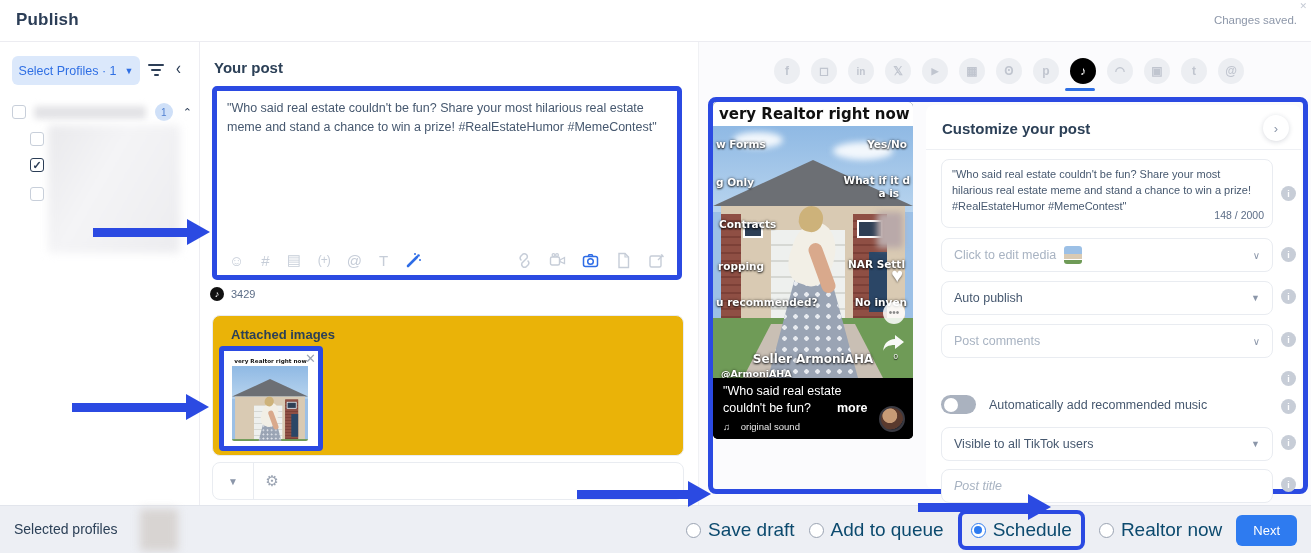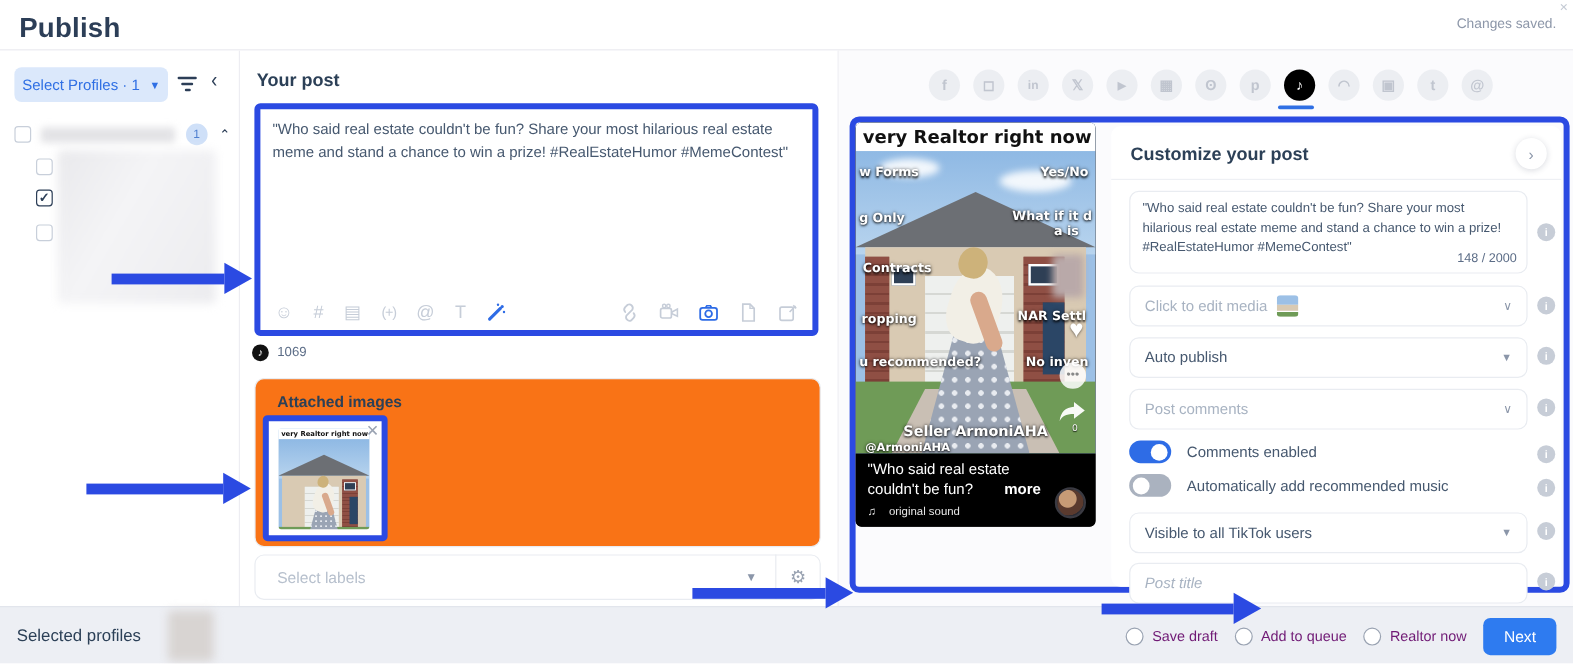--- a/index.html
+++ b/index.html
@@ -1,21 +1,21 @@
 <!DOCTYPE html>
 <html><head>
 <meta charset="utf-8">
 <style>
   * { margin:0; padding:0; box-sizing:border-box; }
   html,body { width:1311px; height:553px; font-family:"Liberation Sans", sans-serif; background:#fff; overflow:hidden; }
   #app { position:relative; width:1311px; height:553px; background:#fdfdfe; }
 
   
   .header { position:absolute; left:0; top:0; width:1311px; height:42px; background:#fff; border-bottom:1px solid #ececf1; z-index:5; }
-  .header .title { position:absolute; left:16px; top:10px; font-size:23px; font-weight:700; color:#2c3e57; letter-spacing:.2px; }
+  .header .title { position:absolute; left:16px; top:10px; font-size:17px; font-weight:700; color:#2c3e57; letter-spacing:.2px; }
   .header .status { position:absolute; right:14px; top:14px; font-size:11.5px; color:#8d97a9; }
   .header .corner-x { position:absolute; right:4px; top:1px; font-size:9px; color:#c4cad4; }
 
   
   .sidebar { position:absolute; left:0; top:42px; width:200px; height:463px; background:#fff; border-right:1px solid #ededf2; }
   .profiles-pill { position:absolute; left:12px; top:14px; width:128px; height:29px; background:#dbe8fb; border-radius:6px; display:flex; align-items:center; justify-content:center; gap:8px; color:#2f6fe4; font-size:12.5px; cursor:pointer; }
   .profiles-pill .caret { font-size:9px; }
   .filter-ic { position:absolute; left:147px; top:19px; width:18px; height:18px; color:#2c3e57; }
   .filter-ic div { background:#2c3e57; height:2px; border-radius:2px; margin:3px auto; }
   .f1{width:16px;} .f2{width:10px;} .f3{width:5px;}
@@ -40,21 +40,21 @@
   .tb-left { display:flex; gap:17px; align-items:center; }
   .tb-right { display:flex; gap:16px; align-items:center; }
   .tb-ic { color:#c6cdd8; font-size:15px; cursor:pointer; }
   .tb-ic.small { font-size:12px; letter-spacing:-1px; }
   .tb-svg { width:17px; height:17px; display:block; cursor:pointer; }
 
   .count-row { position:absolute; left:10px; top:245px; display:flex; align-items:center; gap:7px; }
   .tiktok-dot { width:14px; height:14px; border-radius:50%; background:#111; color:#fff; font-size:9px; display:flex; align-items:center; justify-content:center; }
   .count-num { font-size:11px; color:#5c6d87; }
 
-  .attached-card { position:absolute; left:12px; top:273px; width:472px; height:141px; border:1px solid #e9ecf1; border-radius:8px; background:#f97316; }
+  .attached-card { position:absolute; left:12px; top:273px; width:472px; height:141px; border:1px solid #e9ecf1; border-radius:8px; background:#eab308; }
   .attached-h { position:absolute; left:18px; top:11px; font-size:13px; font-weight:700; color:#2c4057; }
   .thumb-hl { position:absolute; left:6px; top:30px; width:104px; height:105px; border:5px solid #2b4ae2; border-radius:4px; background:#fff; }
   .thumb-close { position:absolute; right:2px; top:0px; font-size:13px; color:#9aa3b2; cursor:pointer; z-index:3; }
 
   .labels-row { position:absolute; left:12px; top:420px; width:472px; height:38px; border:1px solid #e9ecf1; border-radius:8px; background:#fff; display:flex; align-items:center; }
   .labels-ph { flex:1; padding-left:18px; font-size:13px; color:#b7c0cd; }
   .labels-caret { width:40px; text-align:center; color:#8b96a9; font-size:10px; cursor:pointer; }
   .labels-div { width:1px; height:38px; background:#e9ecf1; }
   .gear { width:36px; text-align:center; color:#9aa3b2; font-size:15px; cursor:pointer; }
 
@@ -128,21 +128,21 @@
   .toggle.on .knob { right:3px; }
   .toggle.off .knob { left:3px; }
   .trow1 { top:262px; }
   .trow2 { top:290px; }
 
   
   .footer { position:absolute; left:0; top:505px; width:1311px; height:48px; background:#edeff4; border-top:1px solid #e2e5ec; }
   .sel-label { position:absolute; left:14px; top:15px; font-size:14px; color:#2c4057; }
   .sel-avatar { position:absolute; left:140px; top:3px; width:38px; height:42px; background:#d8d4d2; filter:blur(4px); border-radius:3px; }
   .opt-group { position:absolute; right:14px; top:0; height:48px; display:flex; align-items:center; gap:14px; }
-  .radio-opt { display:flex; align-items:center; gap:7px; font-size:12px; color:#701a75; cursor:pointer; }
+  .radio-opt { display:flex; align-items:center; gap:7px; font-size:19px; color:#0c4a6e; cursor:pointer; }
   .radio { width:15px; height:15px; border-radius:50%; border:1.5px solid #9aa3b2; background:#fff; }
   .radio.sel { border:1.5px solid #2e7bf0; position:relative; }
   .radio.sel::after { content:""; position:absolute; left:2.5px; top:2.5px; width:8px; height:8px; border-radius:50%; background:#2e7bf0; }
   .sched-hl { border:4px solid #2b4ae2; border-radius:8px; padding:5px 9px; background:transparent; }
   .next-btn { background:#2e7bf0; color:#fff; font-size:13px; border:none; border-radius:6px; padding:8px 17px; cursor:pointer; }
 
   
   .arrow { position:absolute; height:9px; background:#2b4ae2; z-index:9; }
   .arrow::after { content:""; position:absolute; right:-23px; top:-9px; border-left:23px solid #2b4ae2; border-top:13.5px solid transparent; border-bottom:13.5px solid transparent; }
 </style>
@@ -223,21 +223,21 @@
           <svg class="tb-svg" viewBox="0 0 17 17">
             <rect x="2" y="4" width="11" height="11" rx="1.5" stroke="#c6cdd8" stroke-width="1.4" fill="none"></rect>
             <path d="M10 8 l5-5 m-2-0.5 l2.5 2.5" stroke="#c6cdd8" stroke-width="1.4" fill="none"></path>
           </svg>
         </div>
       </div>
     </div>
 
     <div class="count-row">
       <span class="tiktok-dot">♪</span>
-      <span class="count-num">1069</span>
+      <span class="count-num">3429</span>
     </div>
 
     <div class="attached-card">
       <div class="attached-h">Attached images</div>
       <div class="thumb-hl">
         <span class="thumb-close">✕</span>
         <div style="position:absolute;left:8px;top:6px;width:76px;height:84px;overflow:hidden;border-radius:2px;">
           <div class="scene" style="transform:scale(0.38);transform-origin:0 0;">
             <div class="titlebar">very Realtor right now</div>
             <div class="sky"></div>
@@ -251,21 +251,20 @@
             <div class="skirt"></div>
               <div class="torso"></div>
               <div class="arm"></div>
               <div class="head"></div>
           </div>
         </div>
       </div>
     </div>
 
     <div class="labels-row">
-      <span class="labels-ph">Select labels</span>
       <span class="labels-caret">▼</span>
       <span class="labels-div"></span>
       <span class="gear">⚙</span>
     </div>
   </div>
 
   <div class="rightcol">
     <div class="net-row">
       <span class="sicon">f</span>
       <span class="sicon">◻</span>
@@ -370,26 +369,20 @@
         <span class="caret-fill">▼</span>
       </div>
       <div class="info-ic" style="top:184px;">i</div>
 
       <div class="cfield ccomm crow">
         <span class="grow ph">Post comments</span>
         <span class="caret-out">∨</span>
       </div>
       <div class="info-ic" style="top:227px;">i</div>
 
-      <div class="toggle-row trow1">
-        <span class="toggle on">
-            <span class="knob"></span>
-          </span>
-        <span>Comments enabled</span>
-      </div>
       <div class="info-ic" style="top:266px;">i</div>
 
       <div class="toggle-row trow2">
         <span class="toggle off">
             <span class="knob"></span>
           </span>
         <span>Automatically add recommended music</span>
       </div>
       <div class="info-ic" style="top:294px;">i</div>
 
@@ -416,20 +409,24 @@
     <div class="sel-avatar"></div>
     <div class="opt-group">
       <span class="radio-opt">
         <span class="radio"></span>
         <span>Save draft</span>
       </span>
       <span class="radio-opt">
         <span class="radio"></span>
         <span>Add to queue</span>
       </span>
+      <span class="radio-opt sched-hl">
+        <span class="radio sel"></span>
+        <span>Schedule</span>
+      </span>
       <span class="radio-opt">
         <span class="radio"></span>
         <span>Realtor now</span>
       </span>
       <button class="next-btn">Next</button>
     </div>
   </div>
 
 </div>
 

